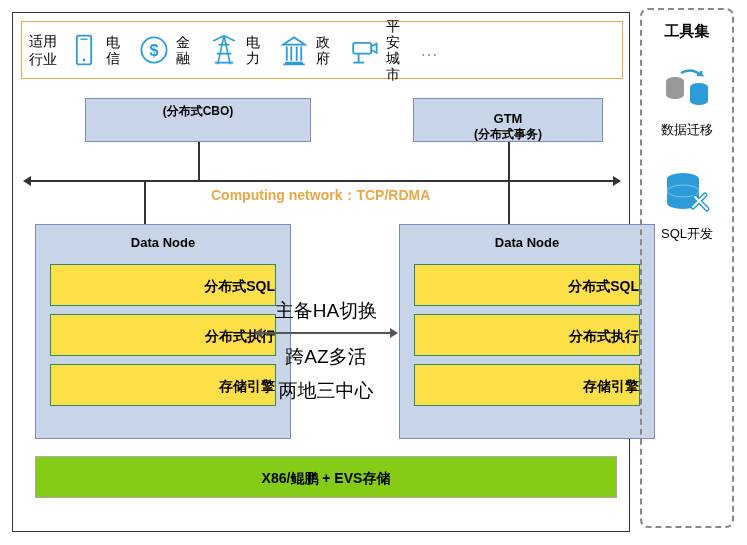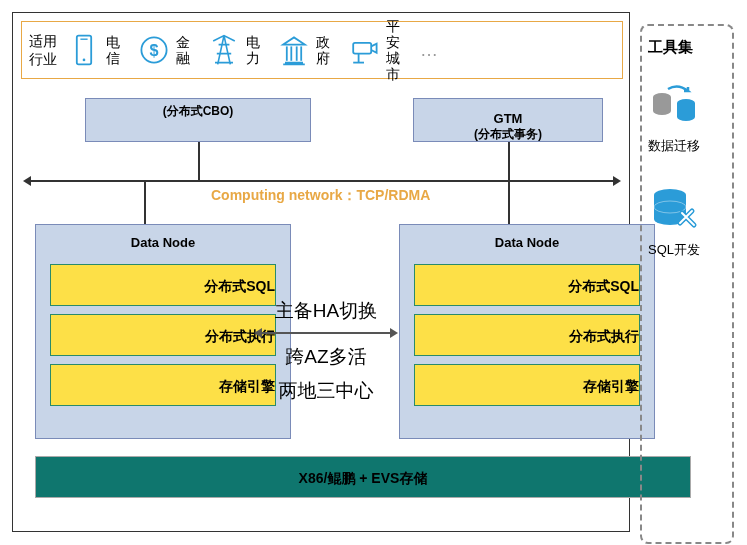--- a/index.html
+++ b/index.html
@@ -28,22 +28,22 @@
 .dn1{left:22px;top:211px}
 .dn2{left:386px;top:211px}
 .dn-title{font-size:13px;font-weight:bold;text-align:center;padding:10px 0 6px}
 .dn-box{margin:8px 14px;height:42px;background:#fde047;border:1px solid #2a8b6b;text-align:right;line-height:42px;font-size:14px;font-weight:bold}
 .mid{position:absolute;left:249px;top:285px;width:128px;text-align:center}
 .mid-t{font-size:19px;margin-bottom:8px}
 .harrow{width:128px;height:2px;background:#555;position:relative;margin:6px 0 10px}
 .harrow::before,.harrow::after{content:"";position:absolute;width:0;height:0;top:-4px;border-top:5px solid transparent;border-bottom:5px solid transparent}
 .harrow::before{left:-8px;border-right:8px solid #555}
 .harrow::after{right:-8px;border-left:8px solid #555}
-.storage{position:absolute;left:22px;top:443px;width:656px;height:42px;background:#0f766e;border:1px solid #aaa;text-align:center;line-height:42px;font-size:14px;font-weight:bold}
-.tools{position:absolute;left:640px;top:24px;width:94px;height:520px;border:2px dashed #888;border-radius:8px;padding:12px 6px;}
+.storage{position:absolute;left:22px;top:443px;width:582px;height:42px;background:#84cc16;border:1px solid #aaa;text-align:center;line-height:42px;font-size:14px;font-weight:bold}
+.tools{position:absolute;left:640px;top:8px;width:94px;height:520px;border:2px dashed #888;border-radius:8px;padding:12px 6px;text-align:center}
 .tools-title{font-size:15px;font-weight:bold;margin-bottom:24px}
 .tool{margin-bottom:30px}
 .tool svg{width:52px;height:46px}
 .tool-lbl{font-size:13px;margin-top:6px}
 </style>
 </head>
 <body>
 
 <div class="main">
   <div class="industry">

